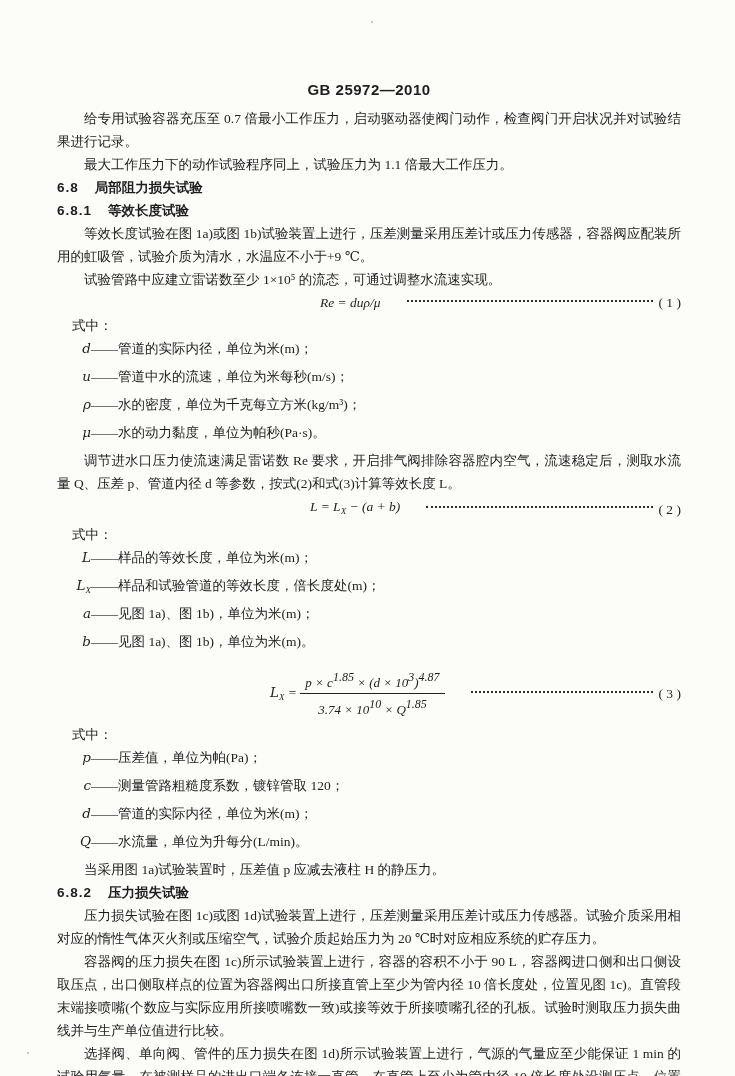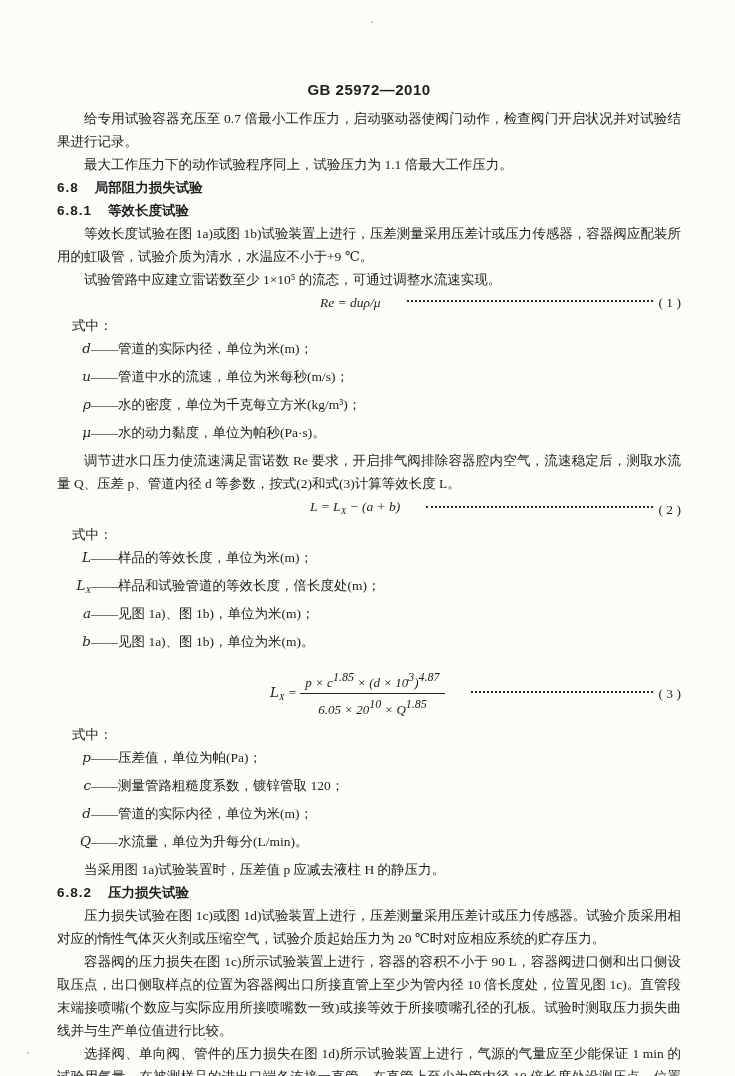--- a/index.html
+++ b/index.html
@@ -116,21 +116,21 @@
       <span class="ddesc">——见图 1a)、图 1b)，单位为米(m)；</span>
     </div>
     <div class="def">
       <span class="dvar"><span class="v">b</span><span class="sub"></span></span>
       <span class="ddesc">——见图 1a)、图 1b)，单位为米(m)。</span>
     </div>
 
     <div class="frow f3row">
       <span class="fexpr f3sp"><span class="v">L</span><span class="sub">X</span><span> = </span><span class="frac">
             <span class="num"><span>p × c</span><span class="sup">1.85</span><span> × (d × 10</span><span class="sup">3</span><span>)</span><span class="sup">4.87</span></span>
-            <span class="den"><span>6.05 × 20</span><span class="sup">10</span><span> × Q</span><span class="sup">1.85</span></span>
+            <span class="den"><span>3.74 × 10</span><span class="sup">10</span><span> × Q</span><span class="sup">1.85</span></span>
           </span></span>
       <span class="leader"></span>
       <span class="fno">( 3 )</span>
     </div>
 
     <p class="intro">式中：</p>
 
     <div class="def">
       <span class="dvar"><span class="v">p</span><span class="sub"></span></span>
       <span class="ddesc">——压差值，单位为帕(Pa)；</span>

